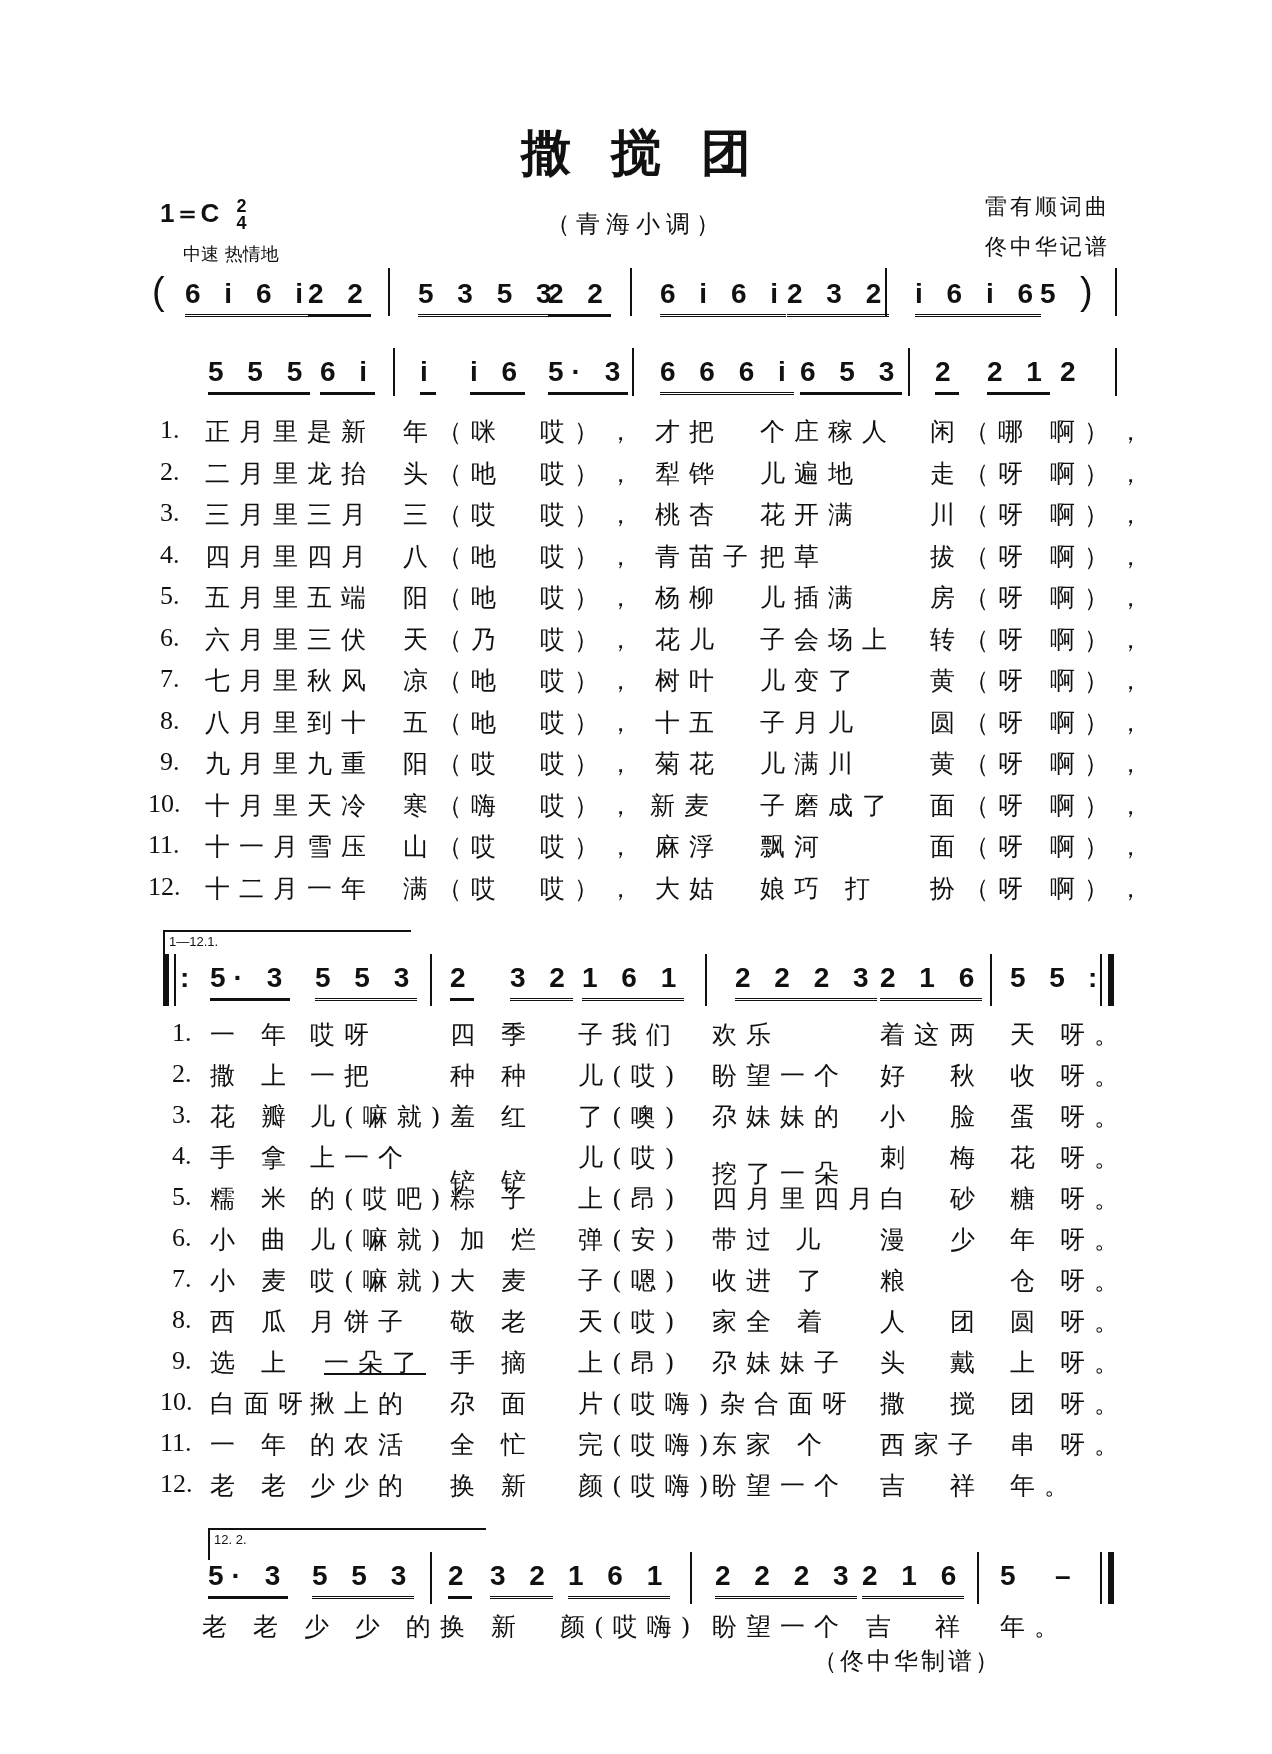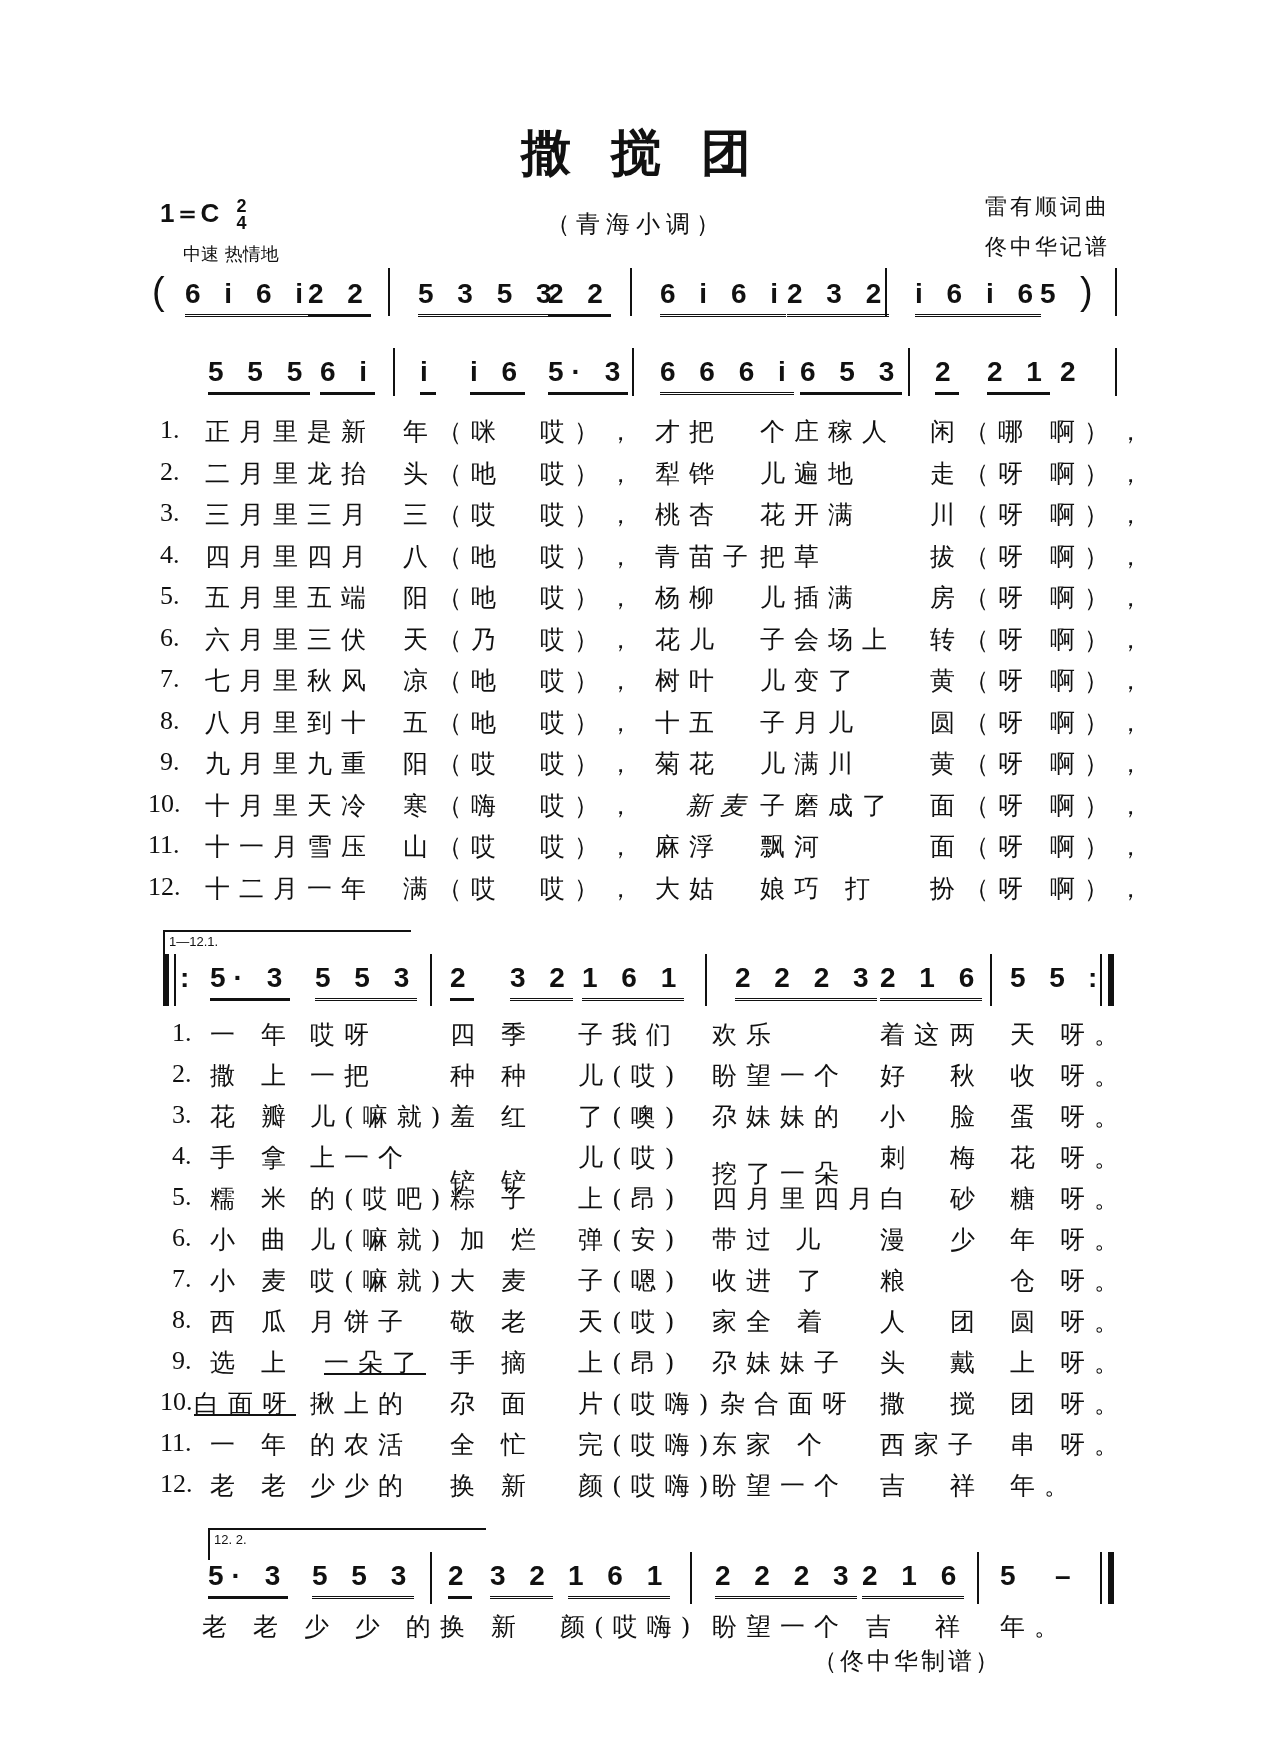--- a/index.html
+++ b/index.html
@@ -165,21 +165,21 @@
       <span class="cell" style="left: 655px;">菊花</span>
       <span class="cell" style="left: 760px;">儿满川</span>
       <span class="cell" style="left: 930px;">黄（呀</span>
       <span class="cell" style="left: 1050px;">啊），</span>
     </div>
     <div class="row lyr" style="top: 788.5px;">
       <span class="num" style="left: 148px;">10.</span>
       <span class="cell" style="left: 205px;">十月里天冷</span>
       <span class="cell" style="left: 403px;">寒（嗨</span>
       <span class="cell" style="left: 540px;">哎），</span>
-      <span class="cell" style="left: 686px; font-style: italic;">新麦</span>
+      <span class="cell" style="left: 650px;">新麦</span>
       <span class="cell" style="left: 760px;">子磨成了</span>
       <span class="cell" style="left: 930px;">面（呀</span>
       <span class="cell" style="left: 1050px;">啊），</span>
     </div>
     <div class="row lyr" style="top: 830px;">
       <span class="num" style="left: 148px;">11.</span>
       <span class="cell" style="left: 205px;">十一月雪压</span>
       <span class="cell" style="left: 403px;">山（哎</span>
       <span class="cell" style="left: 540px;">哎），</span>
       <span class="cell" style="left: 655px;">麻浮</span>
@@ -324,21 +324,21 @@
       <span class="cell" style="left: 450px;">手 摘</span>
       <span class="cell" style="left: 578px;">上(昂)</span>
       <span class="cell" style="left: 712px;">尕妹妹子</span>
       <span class="cell" style="left: 880px;">头</span>
       <span class="cell" style="left: 950px;">戴</span>
       <span class="cell" style="left: 1010px;">上</span>
       <span class="cell" style="left: 1060px;">呀。</span>
     </div>
     <div class="row lyr" style="top: 1387px;">
       <span class="num" style="left: 160px;">10.</span>
-      <span class="cell" style="left: 194px; text-decoration: underline;">白面呀</span>
+      <span class="cell" style="left: 210px;">白面呀</span>
       <span class="cell" style="left: 310px;">揪上的</span>
       <span class="cell" style="left: 450px;">尕 面</span>
       <span class="cell" style="left: 578px; text-align: right;">片(哎嗨)</span>
       <span class="cell" style="left: 720px; text-align: center;">杂合面呀</span>
       <span class="cell" style="left: 880px;">撒</span>
       <span class="cell" style="left: 950px;">搅</span>
       <span class="cell" style="left: 1010px;">团</span>
       <span class="cell" style="left: 1060px;">呀。</span>
     </div>
     <div class="row lyr" style="top: 1428px;">

